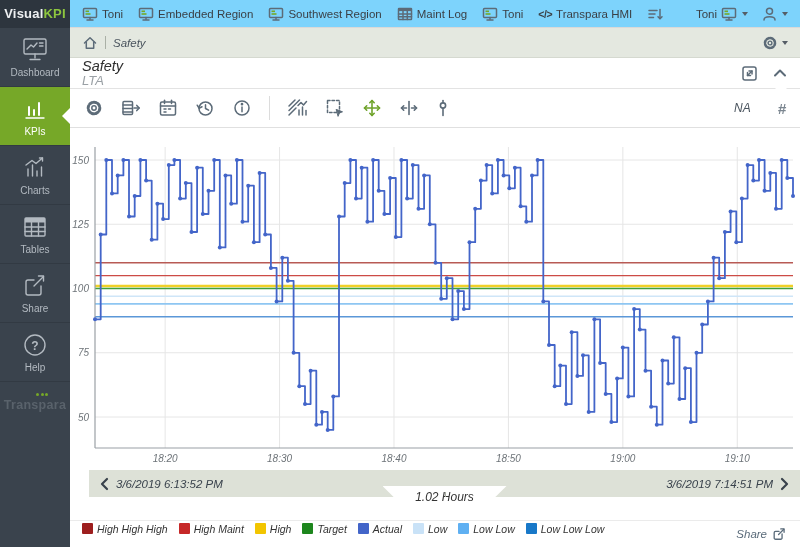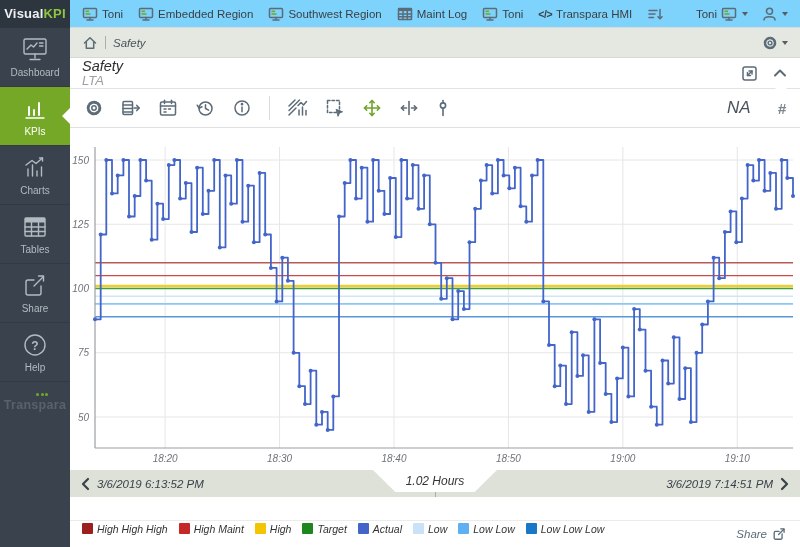--- a/index.html
+++ b/index.html
@@ -43,29 +43,29 @@
   .ph-titles { display:flex; flex-direction:column; line-height:1.05; }
   .ph-title { font-size:14.5px; color:#2f2f2f; }
   .ph-sub { font-size:13px; color:#9aa0a5; }
   .panel-header .spacer { flex:1; }
   .ph-icons { display:flex; align-items:center; gap:14px; }
 
   .toolbar { height:40px; background:#fff; border-top:1px solid #e3e3e3; border-bottom:1px solid #e0e0e0; display:flex; align-items:center; padding:0 14px; gap:17px; position:relative; }
   .toolbar::before { content:""; position:absolute; top:-1px; right:13px; width:0; height:0; border-left:6px solid transparent; border-right:6px solid transparent; border-top:6px solid #fff; }
   .tb-div { width:1px; height:24px; background:#dcdcdc; }
   .toolbar .spacer { flex:1; }
-  .na-label { font-size:17px; color:#4a545e; margin-right:10px; }
+  .na-label { font-size:12px; color:#4a545e; margin-right:10px; }
   .hash-glyph { font-size:15px; color:#7b8690; font-weight:bold; }
 
   .chart-wrap { height:342px; background:#fff; position:relative; }
 
-  .timenav { height:27px; background:#dde1d7; position:relative; display:flex; align-items:center; padding:0 10px; }
+  .timenav { height:27px; background:#dde1d7; position:relative; display:flex; align-items:center; padding:0 10px;margin-left:19px; }
   .tn-date { font-size:11.5px; color:#39424c; }
   .timenav .spacer { flex:1; }
-  .tn-tab { position:absolute; left:50%; top:0; transform:translateX(-50%); width:124px; height:22px; background:#fff; clip-path:polygon(0 0,100% 0,82% 100%,18% 100%); display:flex; align-items:center; justify-content:center; font-size:12px; color:#333; }
+  .tn-tab { position:absolute; left:50%; top:16px; transform:translateX(-50%); width:124px; height:22px; background:#fff; clip-path:polygon(0 0,100% 0,82% 100%,18% 100%); display:flex; align-items:center; justify-content:center; font-size:12px; color:#333; }
   .tn-tick { position:absolute; left:50%; bottom:0; width:1px; height:5px; background:#a9aea3; }
   .tn-arrow { cursor:pointer; display:flex; align-items:center; }
 
   .legend { height:23px; background:#fff; display:flex; align-items:center; padding:0 12px; gap:11px; }
   .lg-item { display:flex; align-items:center; gap:4px; font-size:10.5px; color:#333; white-space:nowrap;margin-top:40px; }
   .lg-sw { width:11px; height:11px; border-radius:1px; display:inline-block; }
 
   .footer { height:27px; background:#fff; border-top:1px solid #ebebeb; display:flex; align-items:center; justify-content:flex-end; padding:0 14px; gap:5px; }
   .footer-label { font-size:11.5px; color:#5a6b7a; }
 </style>

